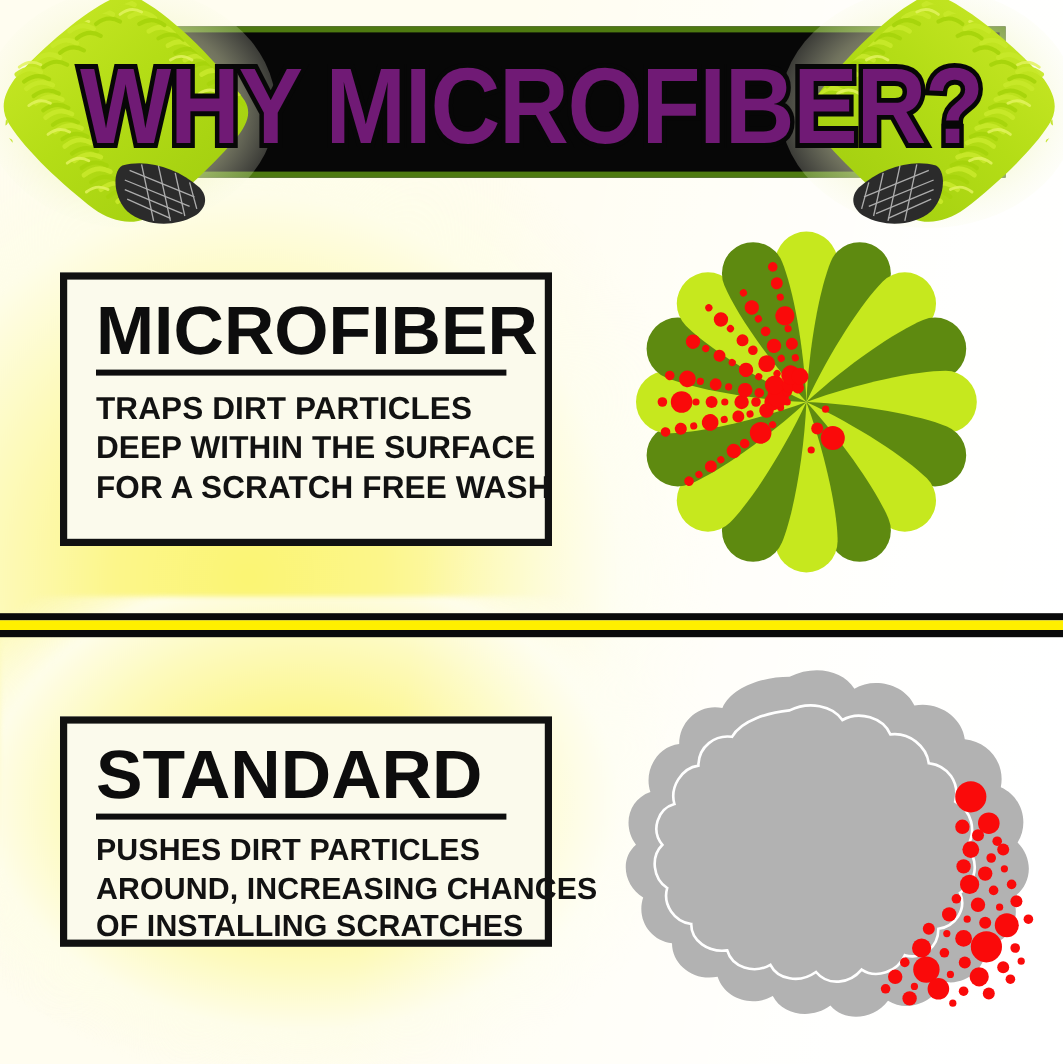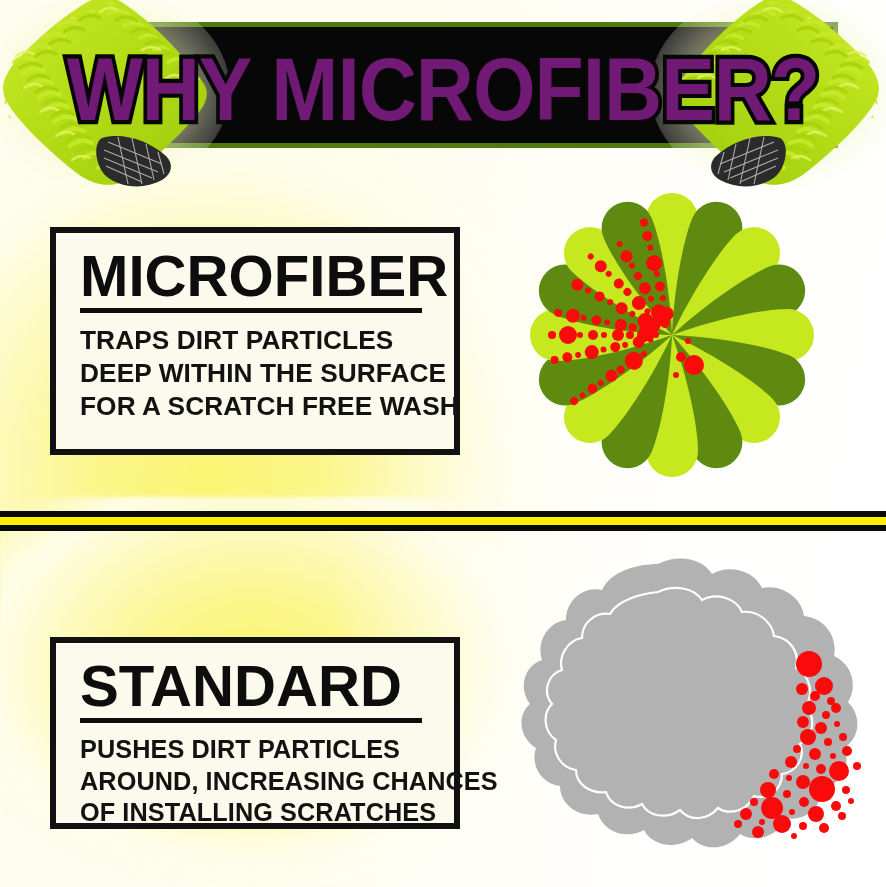--- a/index.html
+++ b/index.html
@@ -124,21 +124,21 @@
 
   
   .card {
     position: absolute;
     background: #fbfaec;
     border: 6px solid #111111;
     box-sizing: border-box;
     padding: 16px 18px 29px 24px;
   }
   #card-microfiber { left: 50px; top: 227px;  width: 410px; height: 228px; }
-  #card-standard   { left: 50px; top: 597px;  width: 410px; height: 192px; margin-top: 40px; }
+  #card-standard   { left: 50px; top: 597px;  width: 410px; height: 192px; }
 
   .card-heading {
     font-family: "Liberation Sans Narrow", "Liberation Sans", sans-serif;
     font-weight: 700;
     font-size: 57px;
     line-height: 0.96;
     color: #0d0d0d;
     letter-spacing: 0px;
     margin: 0;
     white-space: nowrap;

